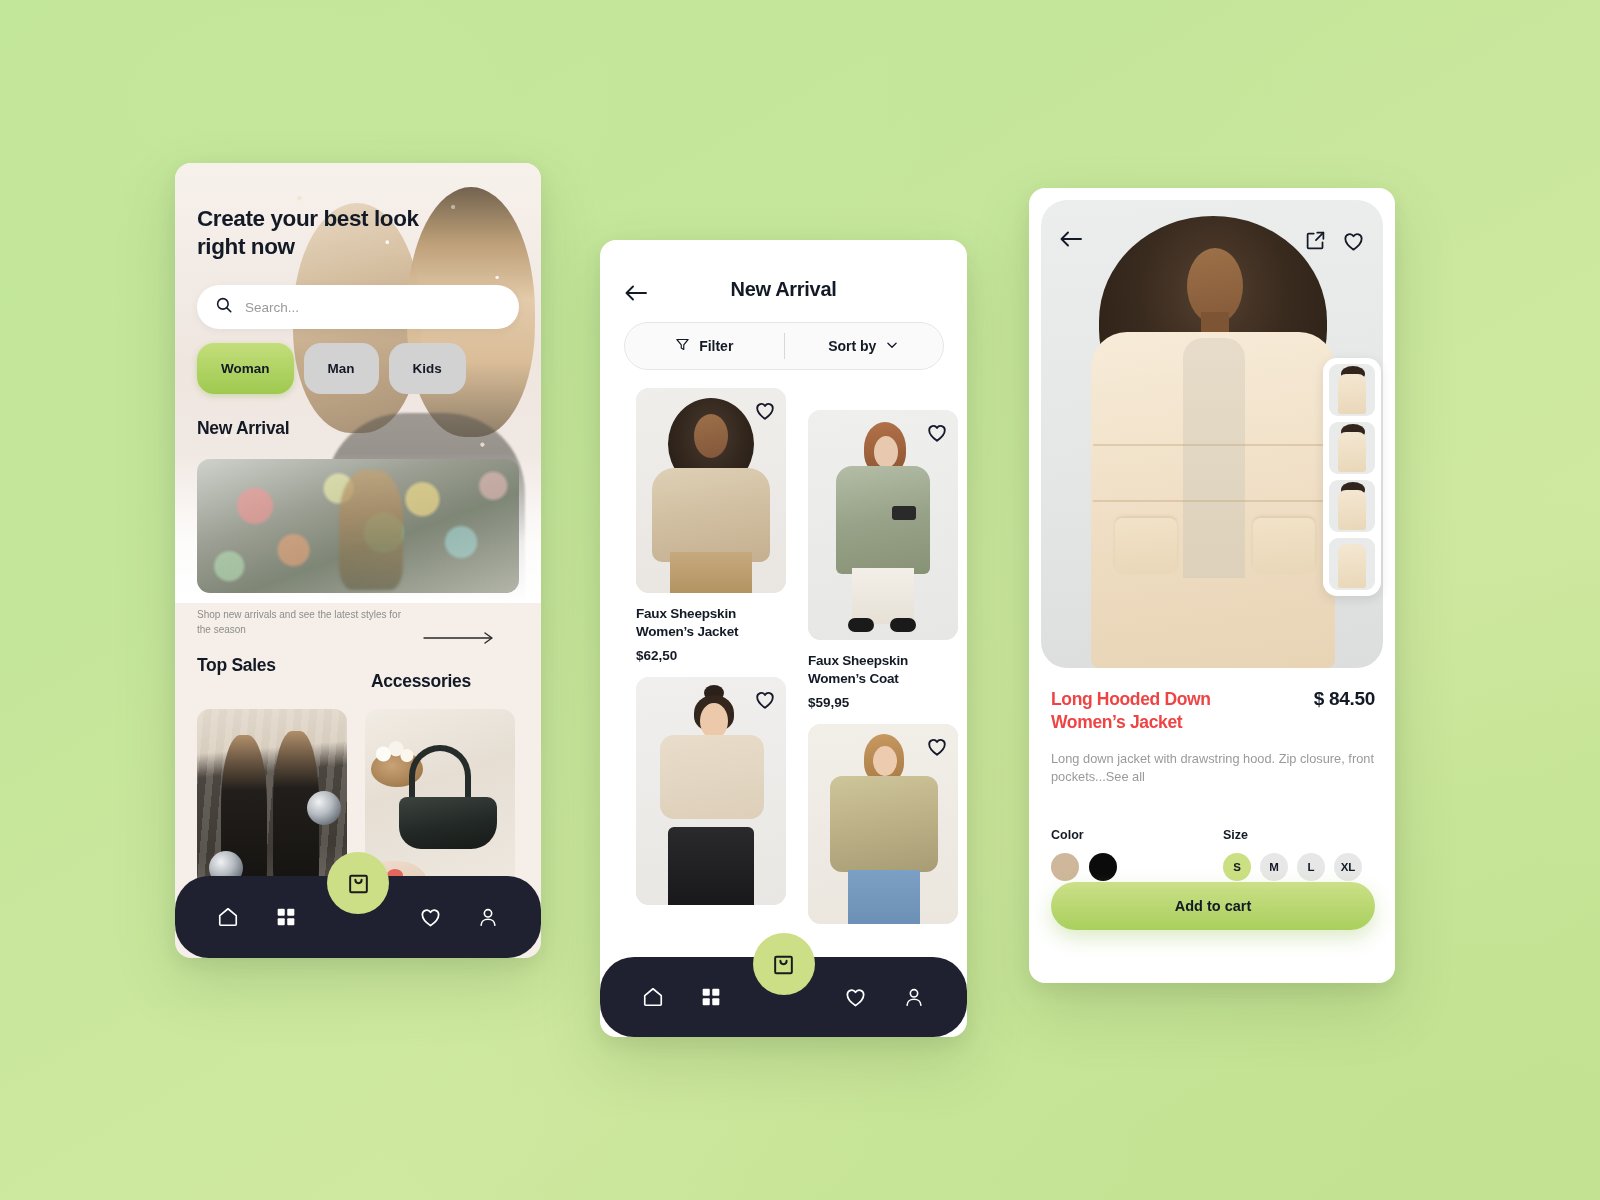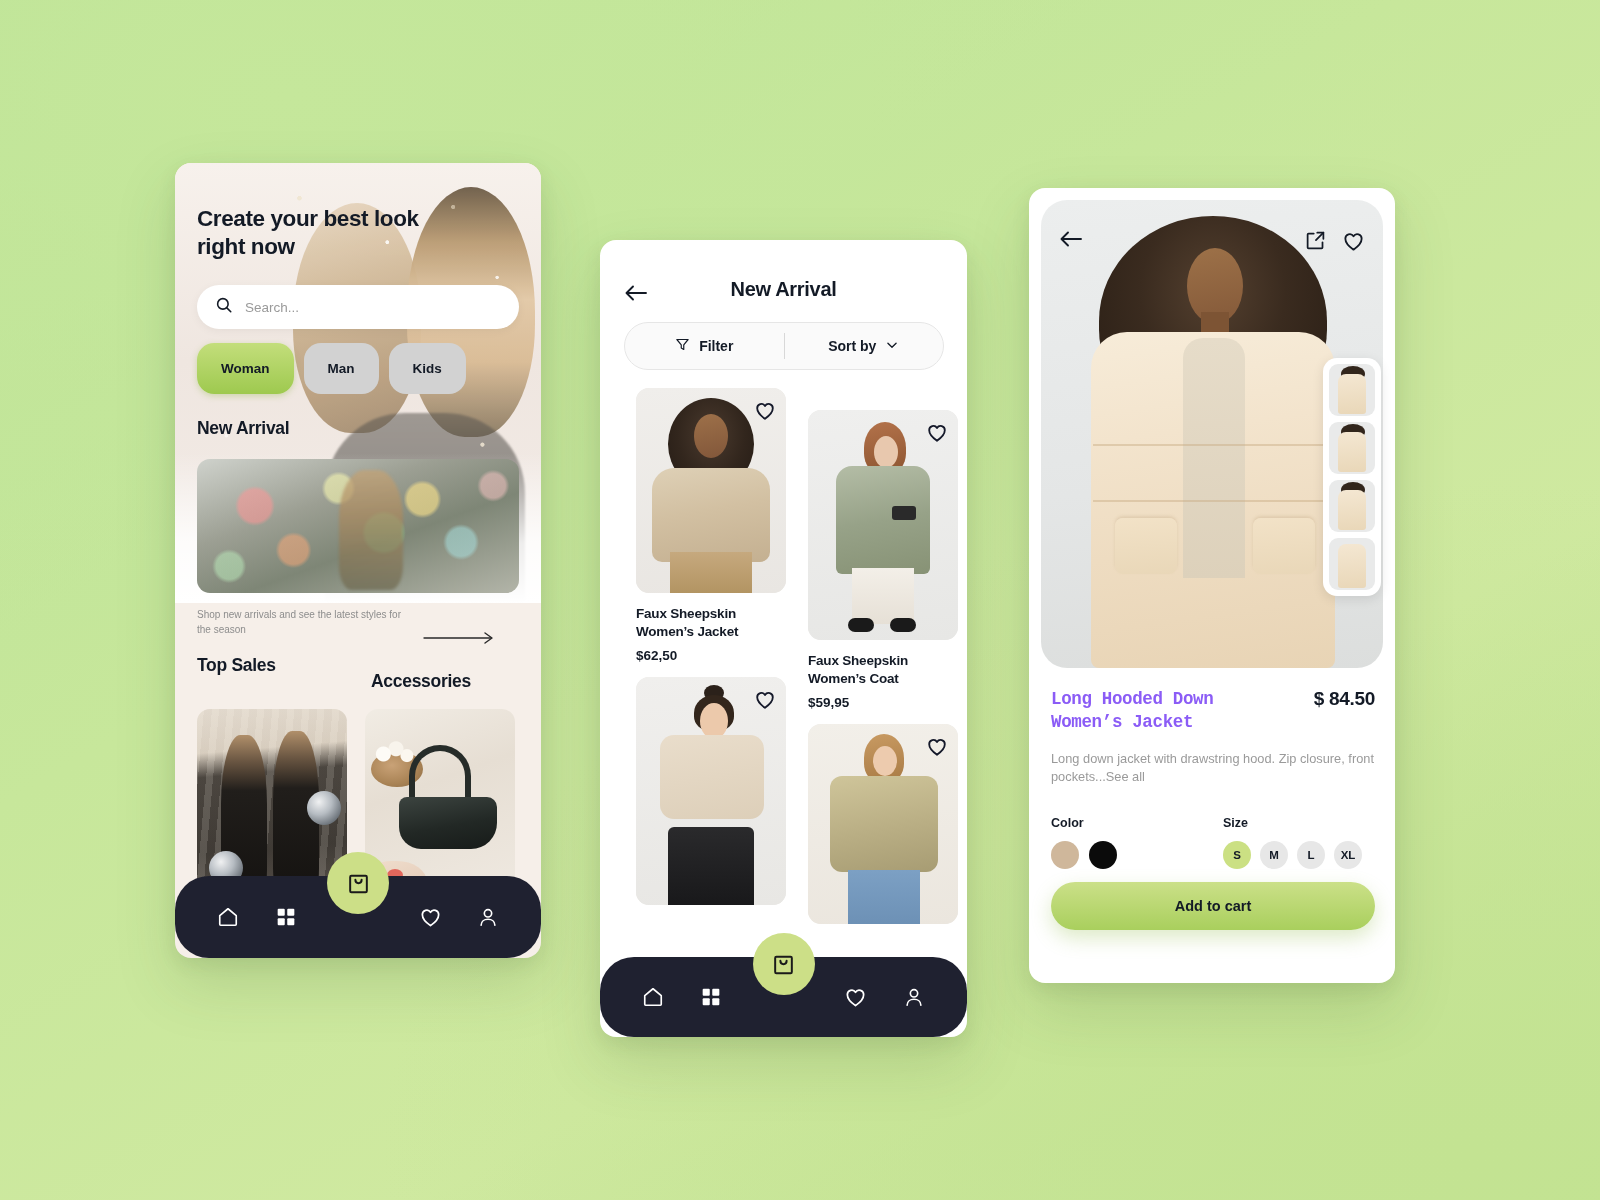--- a/index.html
+++ b/index.html
@@ -331,24 +331,24 @@
     box-shadow:0 3px 12px rgba(0,0,0,.10);
   }
   .thumb { width:46px; height:52px; border-radius:9px; overflow:hidden; background:#e9eaea; position:relative; }
   .thumb .t-coat { position:absolute; left:9px; top:10px; width:28px; height:40px; border-radius:8px 8px 3px 3px;
     background:linear-gradient(175deg,#f4e7d2 0%, #e9d7b8 100%); }
   .thumb .t-hair { position:absolute; left:12px; top:2px; width:24px; height:16px; border-radius:50%;
     background:#32261c; }
 
   .p3-info { position:absolute; left:22px; top:500px; width:324px; }
   .p3-nameprice { display:flex; justify-content:space-between; align-items:flex-start; gap:10px; }
-  .p3-name { font-size:17.5px; font-weight:700; color:#8b5cf6; line-height:1.3; letter-spacing:-.35px; width:200px;font-family:Liberation Mono, monospace; }
+  .p3-name { font-size:17.5px; font-weight:700; color:#ef4444; line-height:1.3; letter-spacing:-.35px; width:200px; }
   .p3-price { font-size:19px; font-weight:700; color:#131a26; white-space:nowrap; letter-spacing:-.3px; }
   .p3-desc { margin-top:16px; font-size:12.8px; line-height:1.42; color:#9a9a9a; }
-  .p3-opts { display:flex; margin-top:30px; }
+  .p3-opts { display:flex; margin-top:42px; }
   .p3-opt-label { font-size:12.5px; font-weight:700; color:#131a26; }
   .swatches { display:flex; gap:10px; margin-top:11px; }
   .sw { width:28px; height:28px; border-radius:50%; }
   .sizes { display:flex; gap:9px; margin-top:11px; }
   .size {
     width:28px; height:28px; border-radius:50%; background:#e7e7e7;
     display:flex; align-items:center; justify-content:center;
     font-size:11.5px; font-weight:700; color:#131a26;
   }
   .size.active { background:#cbe083; }

